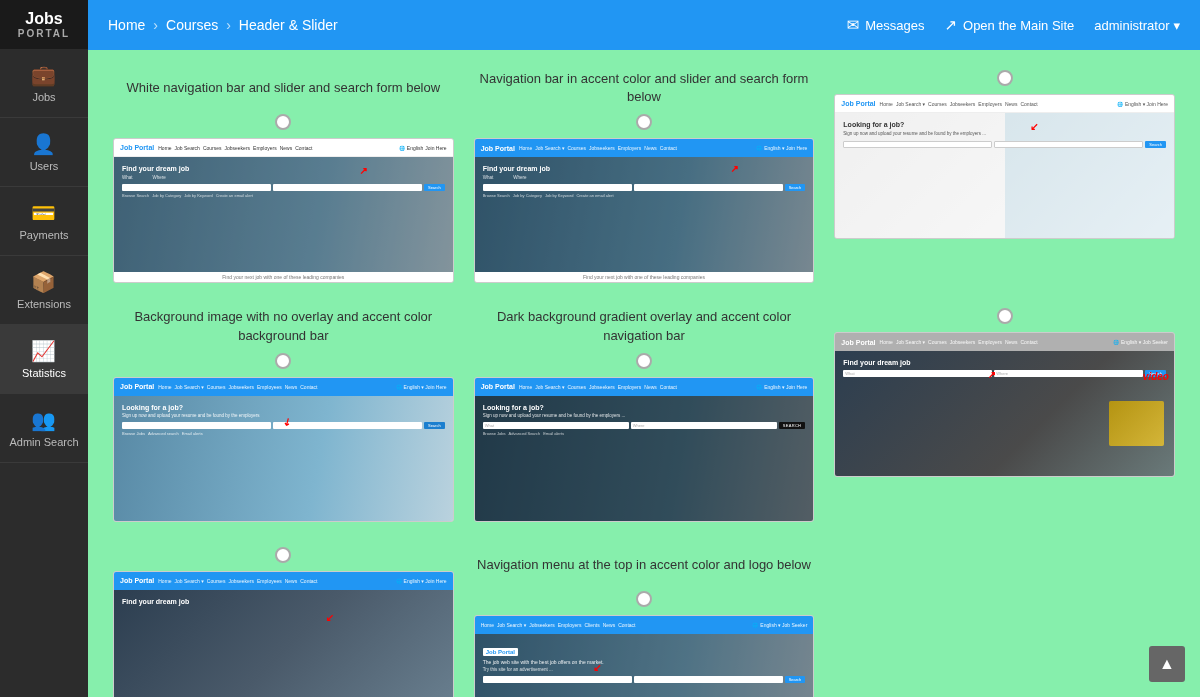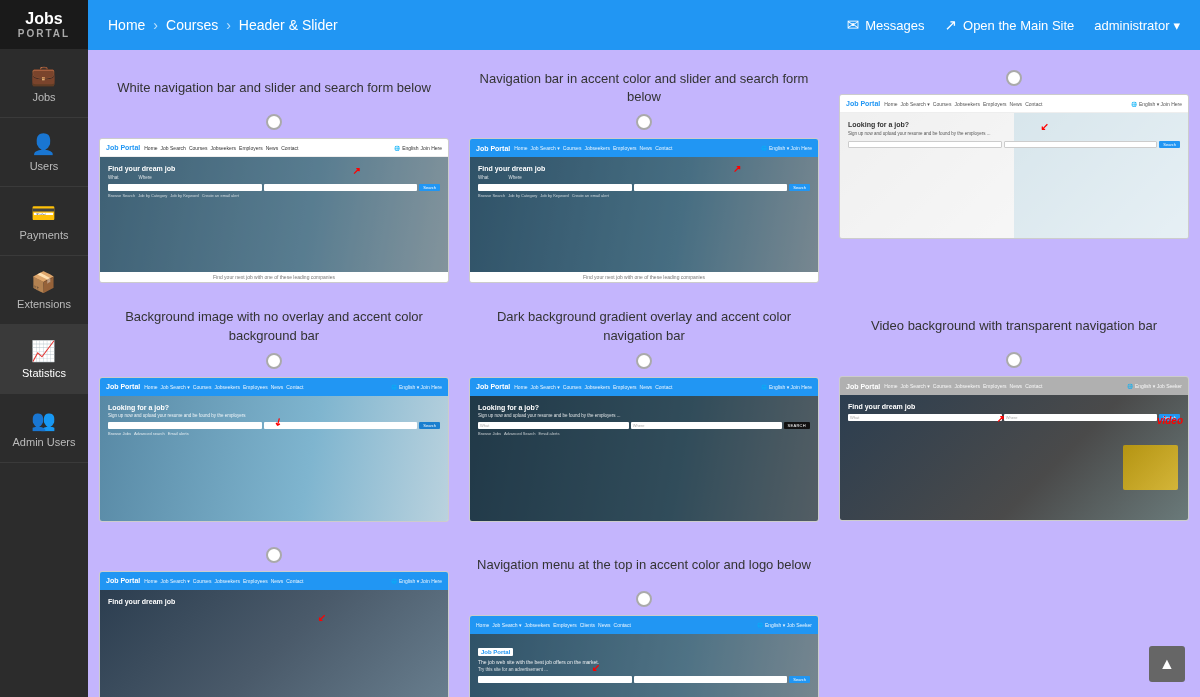--- a/index.html
+++ b/index.html
@@ -75,22 +75,22 @@
       display: flex; align-items: center; gap: 6px;
       color: white; font-size: 13px; cursor: pointer; background: none; border: none;
     }
     .topbar-btn .btn-icon { font-size: 15px; }
     .admin-dropdown { display: flex; align-items: center; gap: 4px; cursor: pointer; color: white; font-size: 13px; }
 
     
     .content {
       flex: 1;
       overflow-y: auto;
-      padding: 20px 11px;
-      background: #c4b5fd;
+      padding: 20px 25px;
+      background: #86efac;
     }
 
     .options-grid {
       display: grid;
       grid-template-columns: repeat(3, 1fr);
       gap: 25px 20px;
     }
 
     .option-card {
       display: flex;
@@ -215,21 +215,21 @@
   <div class="sidebar-item">
     <span class="icon">📦</span>
     <span class="label">Extensions</span>
   </div>
   <div class="sidebar-item active">
     <span class="icon">📈</span>
     <span class="label">Statistics</span>
   </div>
   <div class="sidebar-item">
     <span class="icon">👥</span>
-    <span class="label">Admin Users</span>
+    <span class="label">Admin Search</span>
   </div>
 </aside>
 
 <div class="main">
 
   <div class="topbar">
     <div class="breadcrumb">
       <span style="cursor:pointer">Home</span>
       <span class="sep">›</span>
       <span style="cursor:pointer">Courses</span>
@@ -454,21 +454,20 @@
                     <span>Advanced Search</span>
                     <span>Email alerts</span>
                 </div>
               </div>
             </div>
           </div>
         </div>
       </div>
 
       <div class="option-card">
-        <div class="option-label">Video background with transparent navigation bar</div>
         <div class="option-radio"></div>
         <div class="option-image">
           <div class="preview" style="display:flex;flex-direction:column;">
             <div class="prev-nav prev-nav-transparent">
               <span class="prev-logo">Job Portal</span>
               <div class="prev-links" style="color:rgba(255,255,255,0.9);">
                   <span>Home</span>
                   <span>Job Search ▾</span>
                   <span>Courses</span>
                   <span>Jobseekers</span>

